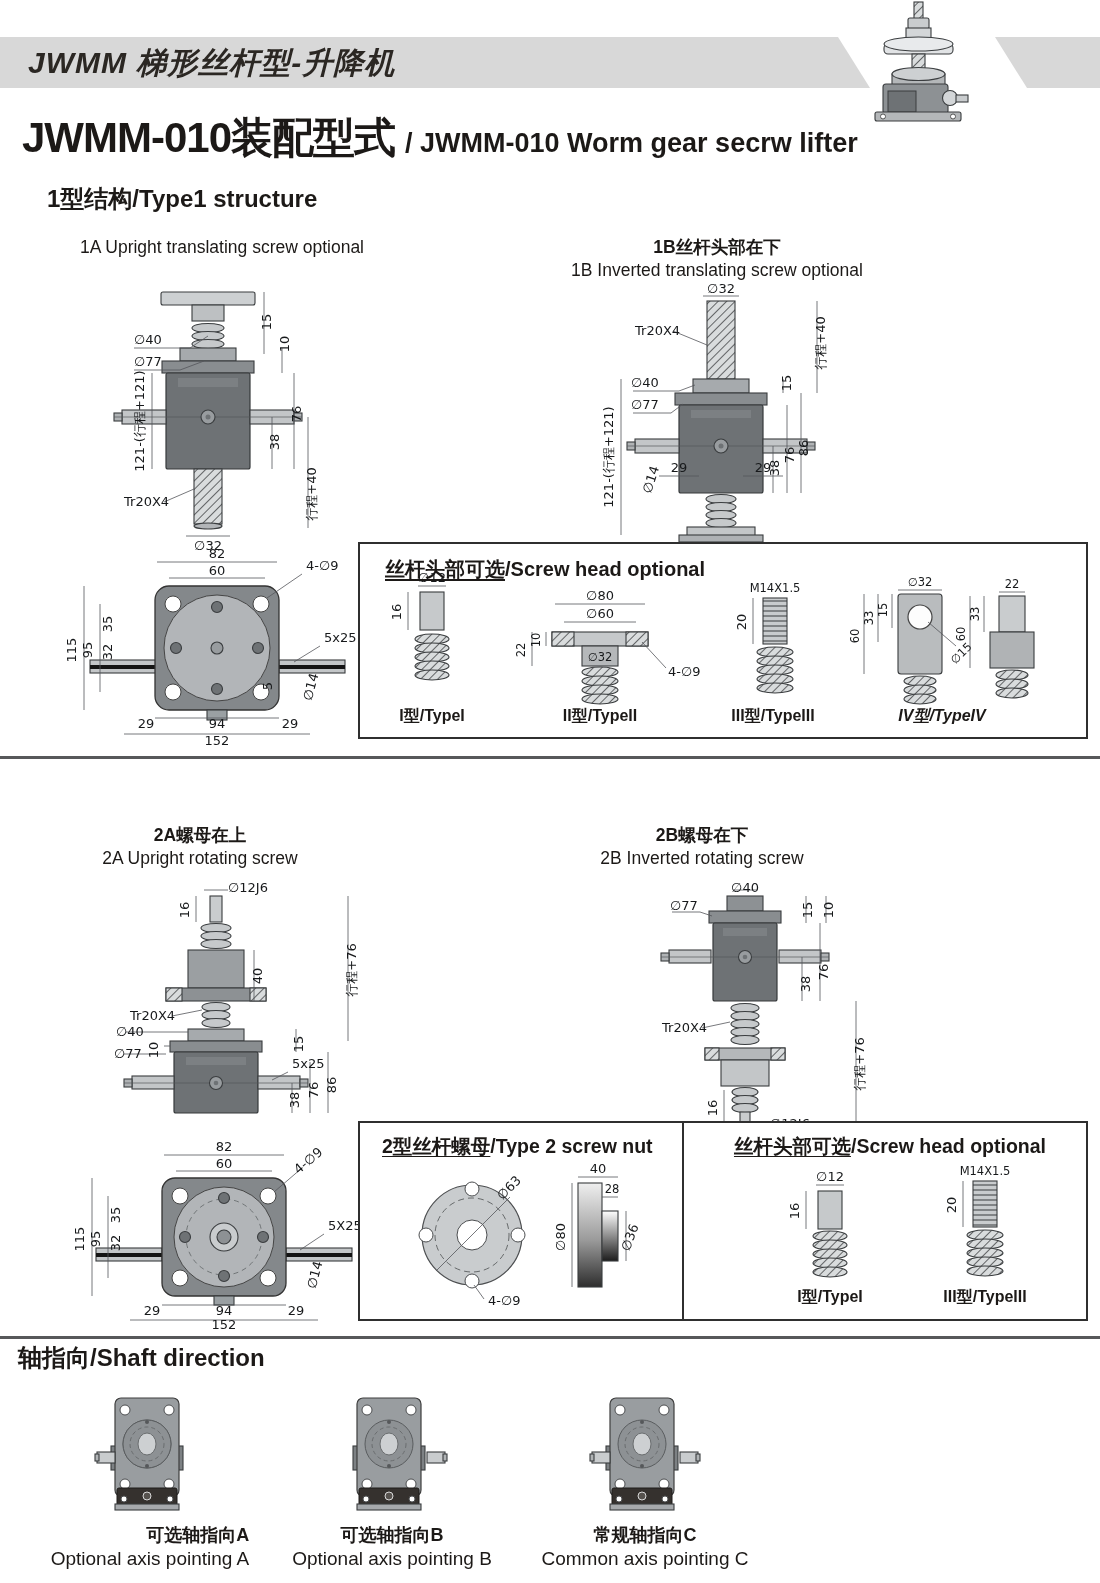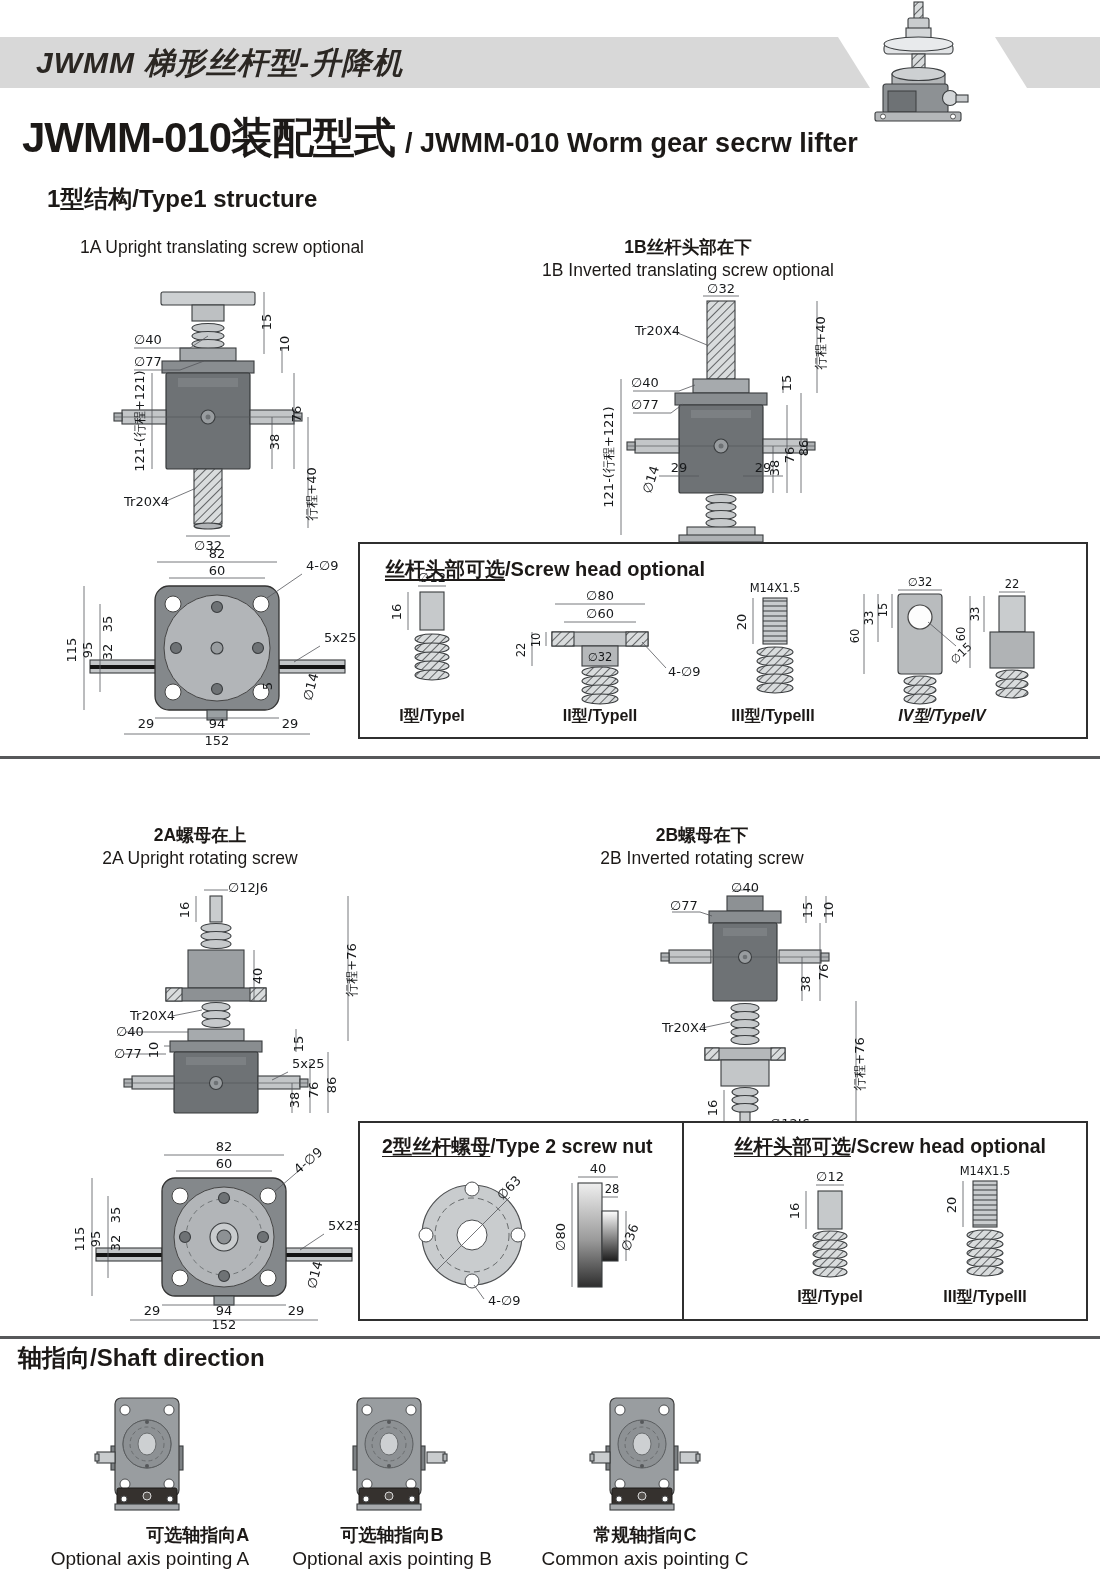--- a/index.html
+++ b/index.html
@@ -3,21 +3,21 @@
 <meta charset="utf-8">
 <style>
   html,body{margin:0;padding:0;background:#ffffff;}
   #page{position:relative;width:1100px;height:1583px;background:#ffffff;overflow:hidden;
         font-family:"Liberation Sans","DejaVu Sans",sans-serif;color:#1c1917;}
   .abs{position:absolute;}
   
   .band{position:absolute;top:37px;height:51px;background:#d8d8d8;}
   .band-main{left:0;width:870px;clip-path:polygon(0 0,838px 0,870px 51px,0 51px);}
   .band-right{left:995px;width:105px;clip-path:polygon(0 0,105px 0,105px 51px,32px 51px);}
-  .band-title{padding-left:36px;line-height:51px;font-size:30px;font-style:italic;
+  .band-title{padding-left:28px;line-height:51px;font-size:30px;font-style:italic;
               font-weight:800;color:#2b2723;letter-spacing:1px;white-space:nowrap;}
   
   .pg-title{left:22px;top:110px;display:flex;align-items:baseline;gap:10px;white-space:nowrap;}
   .pg-title .zh{font-size:42px;font-weight:900;letter-spacing:-1px;}
   .pg-title .en{font-size:27px;font-weight:700;}
   .sec-h{font-size:24px;font-weight:800;white-space:nowrap;}
   .cap{position:absolute;text-align:center;line-height:1.3;white-space:nowrap;}
   .cap .zh{font-size:17.5px;font-weight:700;display:block;}
   .cap .en{font-size:17.5px;font-weight:500;display:block;}
   .rule{position:absolute;left:0;width:1100px;height:2.5px;background:#57585a;}
@@ -89,21 +89,21 @@
   <div class="abs pg-title">
     <span class="zh">JWMM-010装配型式</span>
     <span class="en">/ JWMM-010 Worm gear secrw lifter</span>
   </div>
 
   <div class="abs sec-h" style="left:18px;top:183px;margin-left:29px;">1型结构/Type1 structure</div>
 
   <div class="cap" style="left:32px;top:236px;width:380px;">
     <span class="en">1A Upright translating screw optional</span>
   </div>
-  <div class="cap" style="left:498px;top:236px;width:380px;">
+  <div class="cap" style="left:527px;top:236px;width:380px;">
     <span class="zh">1B丝杆头部在下</span>
     <span class="en">1B Inverted translating screw optional</span>
   </div>
 
   <svg style="left:68px;top:284px;" width="280" height="268" viewBox="0 0 280 268">
     <g>
       <rect x="93" y="8" width="94" height="13" rx="2" fill="#cdd0d2" class="pt"></rect>
       <rect x="124" y="21" width="32" height="16" fill="#bdc0c2" class="pt"></rect>
       <ellipse cx="140" cy="44" rx="16" ry="4.5" fill="#c6c9cb" class="pt"></ellipse>
       <ellipse cx="140" cy="52" rx="16" ry="4.5" fill="#c6c9cb" class="pt"></ellipse>

